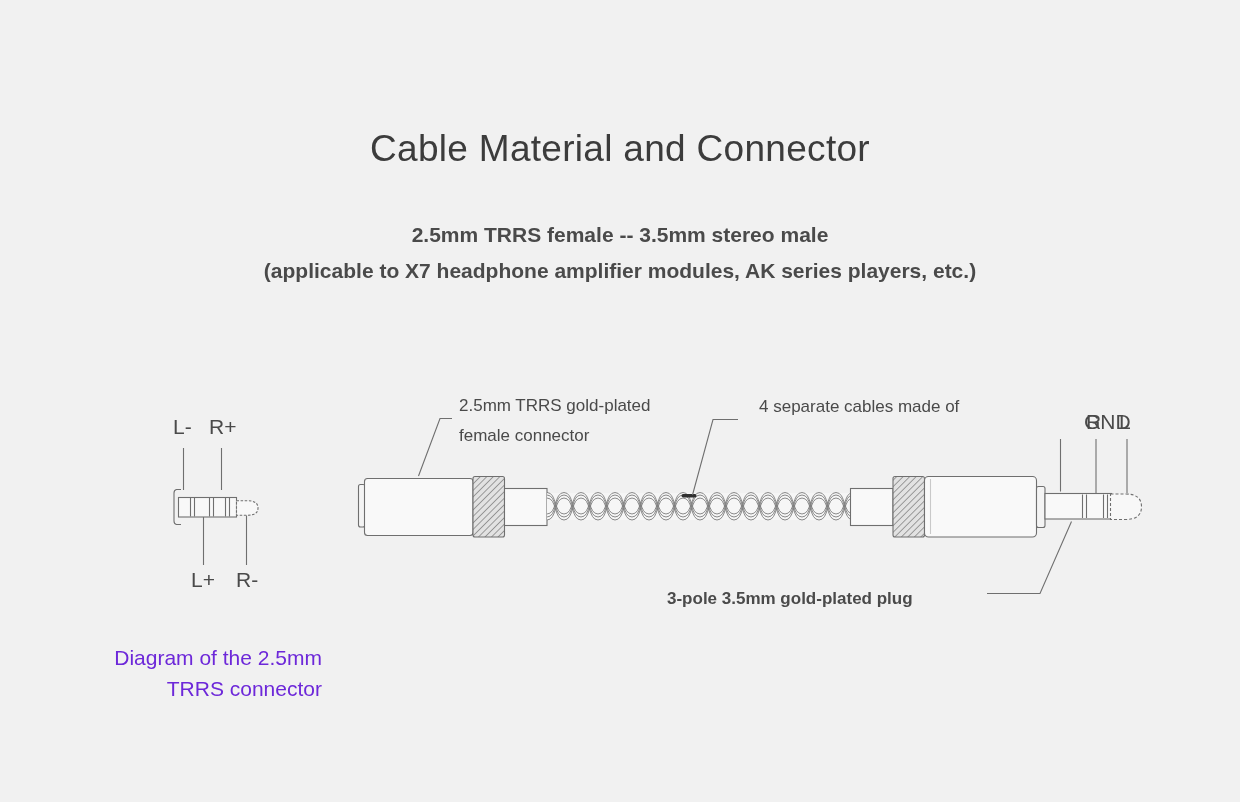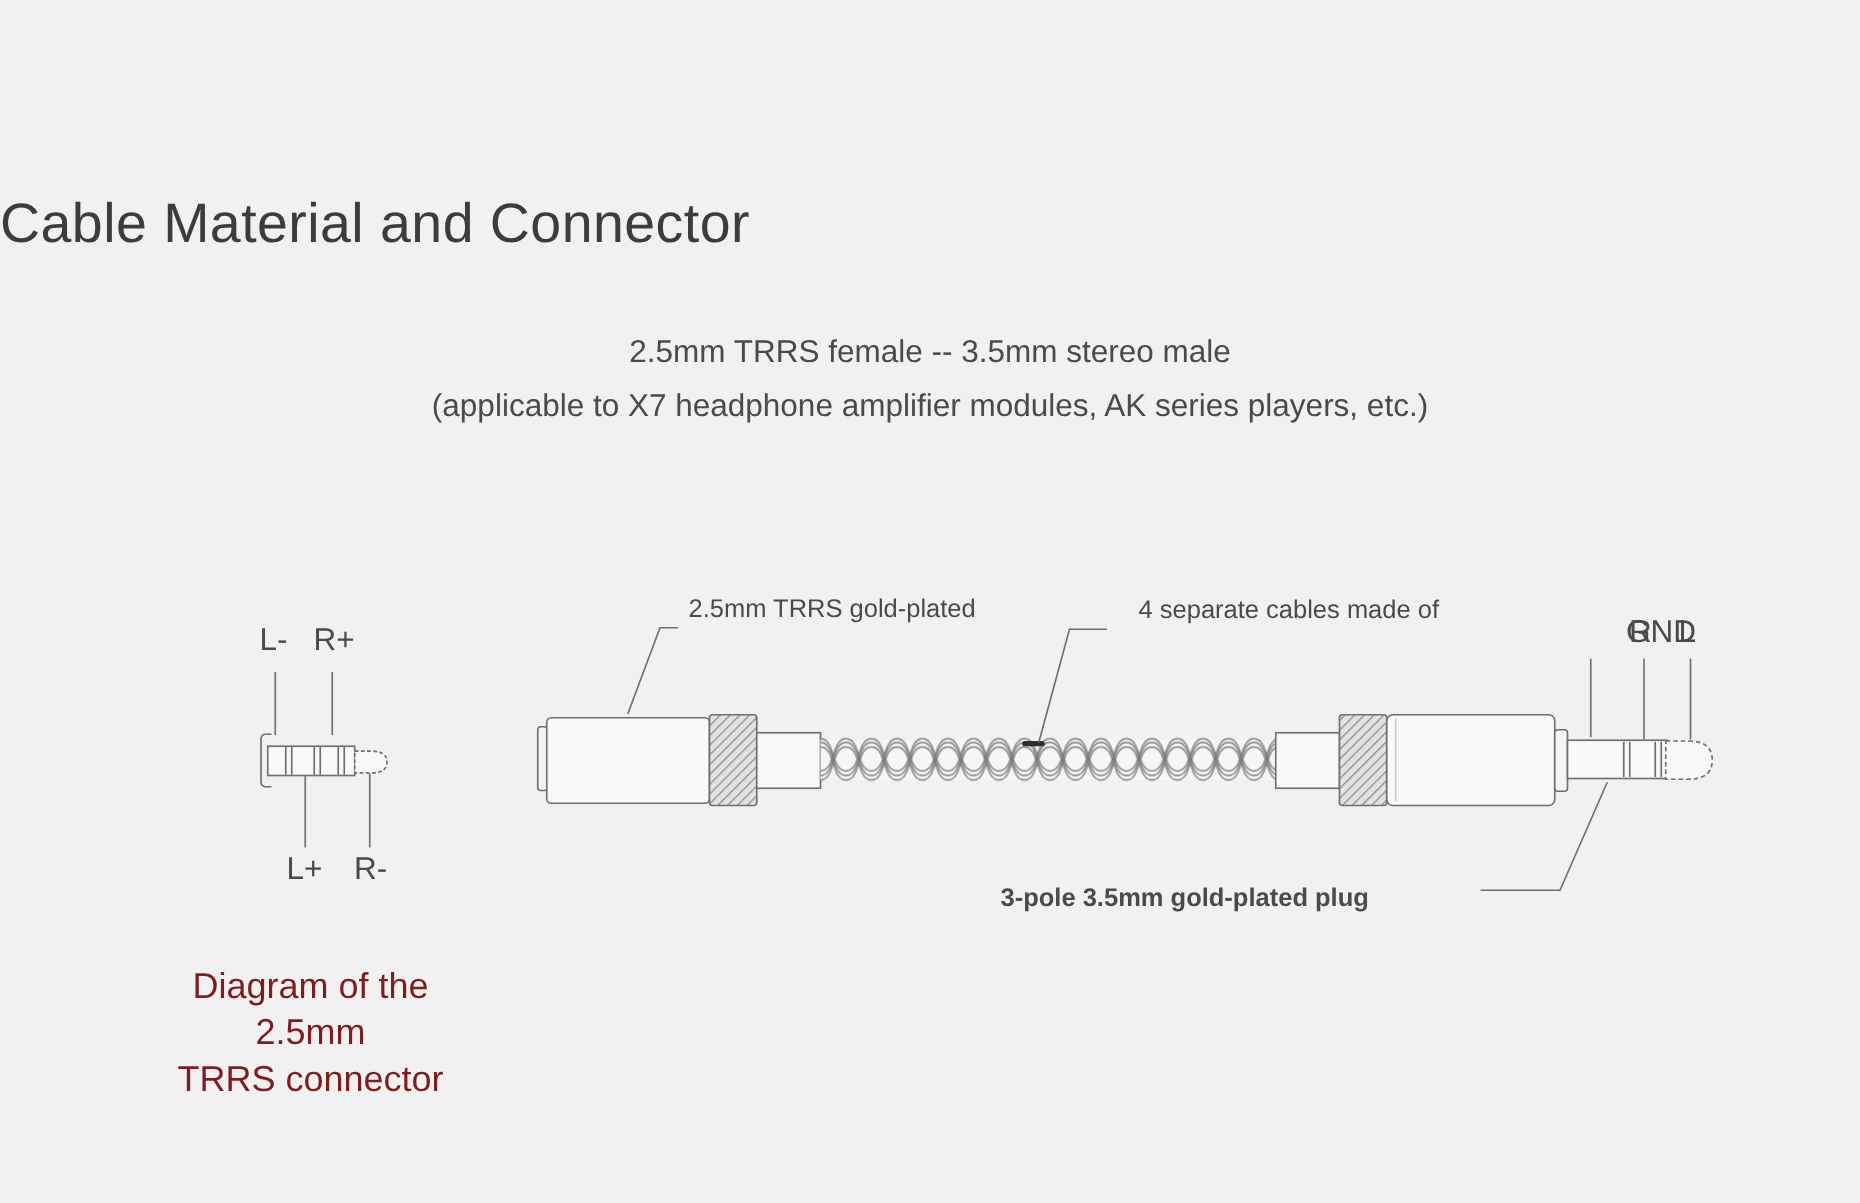--- a/index.html
+++ b/index.html
@@ -6,31 +6,31 @@
   .canvas{
     position:relative;
     width:1240px;height:802px;
     background:#f1f1f1;
     overflow:hidden;
     font-family:"Liberation Sans", sans-serif;
     color:#484848;
   }
   .abs{position:absolute;white-space:nowrap;}
   .title{
-    left:0;right:0;top:128px;
+    left:0;right:0;top:128px;text-align:center;
     font-size:37px;font-weight:500;color:#3c3c3c;letter-spacing:.3px;
   }
   .subtitle{
     left:0;right:0;top:217px;text-align:center;
-    font-size:21px;line-height:36px;color:#4a4a4a;
+    font-size:21px;line-height:36px;color:#4a4a4a;font-weight:bold;
   }
   .pin-label{font-size:21px;color:#4a4a4a;}
   .caption{
-    left:92px;top:642px;width:230px;text-align:center;
-    font-size:24px;line-height:31px;color:#7f1d1d;white-space:normal;
+    left:92px;top:642px;width:230px;text-align:right;
+    font-size:21px;line-height:31px;color:#6d28d9;white-space:normal;
   }
   .ann{font-size:17px;line-height:30px;color:#4a4a4a;}
   svg.art{position:absolute;left:0;top:0;}
 </style>
 </head>
 <body>
 
 <div class="canvas">
 
   <svg class="art" width="1240" height="802" viewBox="0 0 1240 802">
@@ -130,20 +130,21 @@
   <div class="abs pin-label" style="left:191px;top:568px;">L+</div>
   <div class="abs pin-label" style="left:236px;top:568px;">R-</div>
 
   <div class="abs caption">
     <div>Diagram of the 2.5mm</div>
     <div>TRRS connector</div>
   </div>
 
   <div class="abs ann" style="left:459px;top:391px;">
     <div>2.5mm TRRS gold-plated</div>
+    <div>female connector</div>
   </div>
 
   <div class="abs ann" style="left:747px;top:392px;margin-left:12px;">
     <div>4 separate cables made of</div>
   </div>
 
   <div class="abs ann" style="left:667px;top:584px;font-weight:bold;">3-pole 3.5mm gold-plated plug</div>
 
   <div class="abs pin-label" style="left:1084px;top:410px;">GND</div>
   <div class="abs pin-label" style="left:1086px;top:410px;">R</div>

